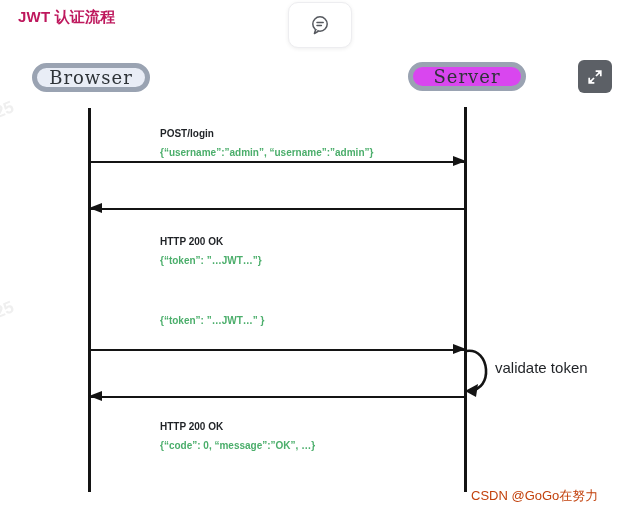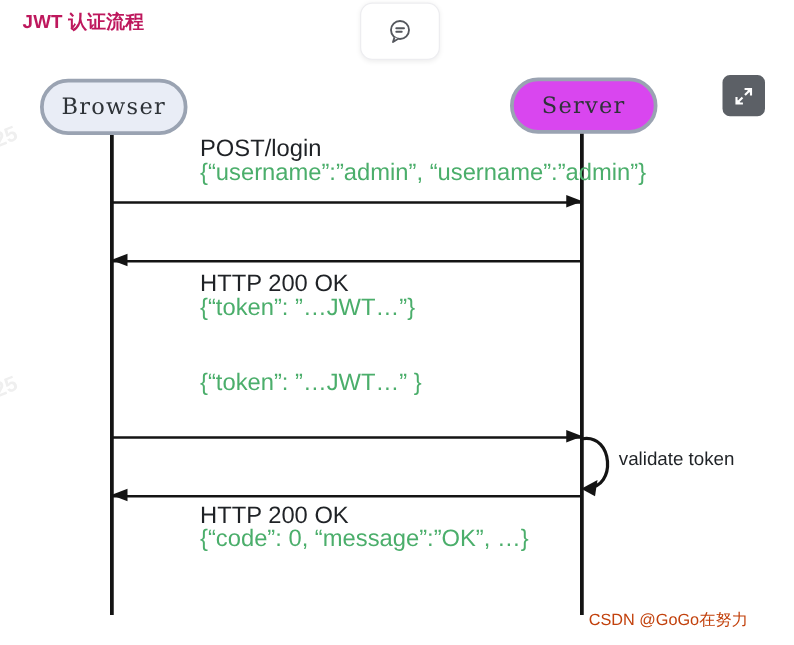--- a/index.html
+++ b/index.html
@@ -24,22 +24,22 @@
     cursor:pointer;
   }
   .expand-btn{
     position:absolute;left:578px;top:60px;width:34px;height:33px;
     background:#5c6066;border-radius:6px;
     display:flex;align-items:center;justify-content:center;
     cursor:pointer;
   }
   
   .actor{
-    position:absolute;top:62px;width:118px;height:45px;
-    background:#e9edf6;border:3px solid #3b82f6;border-radius:23px;
+    position:absolute;top:62px;width:118px;height:29px;
+    background:#e9edf6;border:5px solid #3b82f6;border-radius:23px;
     display:flex;align-items:center;justify-content:center;
     font-family:"DejaVu Serif","Liberation Serif",serif;
     font-size:18px;color:#2e3338;letter-spacing:1px;
     box-sizing:border-box;
   }
   .actor-browser{left:32px;top:63px;}
   .actor-server{left:408px;}
   
   .lifeline{position:absolute;width:3px;background:#141414;}
   .lifeline-browser{left:88px;top:108px;height:384px;}
@@ -55,21 +55,21 @@
     content:"";position:absolute;left:-1px;top:-4.6px;
     border-top:5.8px solid transparent;border-bottom:5.8px solid transparent;
     border-right:13px solid #141414;
   }
   .arrow-1{top:161px;}
   .arrow-2{top:208px;}
   .arrow-3{top:349px;}
   .arrow-4{top:396px;}
   .self-loop{position:absolute;left:465px;top:345px;}
   
-  .msg{position:absolute;left:160px;line-height:18.5px;font-size:19px;font-weight:400;}
+  .msg{position:absolute;left:160px;line-height:18.5px;font-size:10px;font-weight:700;margin-top:14px;}
   .msg .lbl{color:#1f2226;}
   .msg .payload{color:var(--green);}
   .msg-1{top:111px;}
   .msg-2{top:219px;}
   .msg-3{top:298px;}
   .msg-4{top:404px;}
   .self-label{
     position:absolute;left:495px;top:359px;
     font-size:15px;color:#1f2226;font-weight:400;
   }

